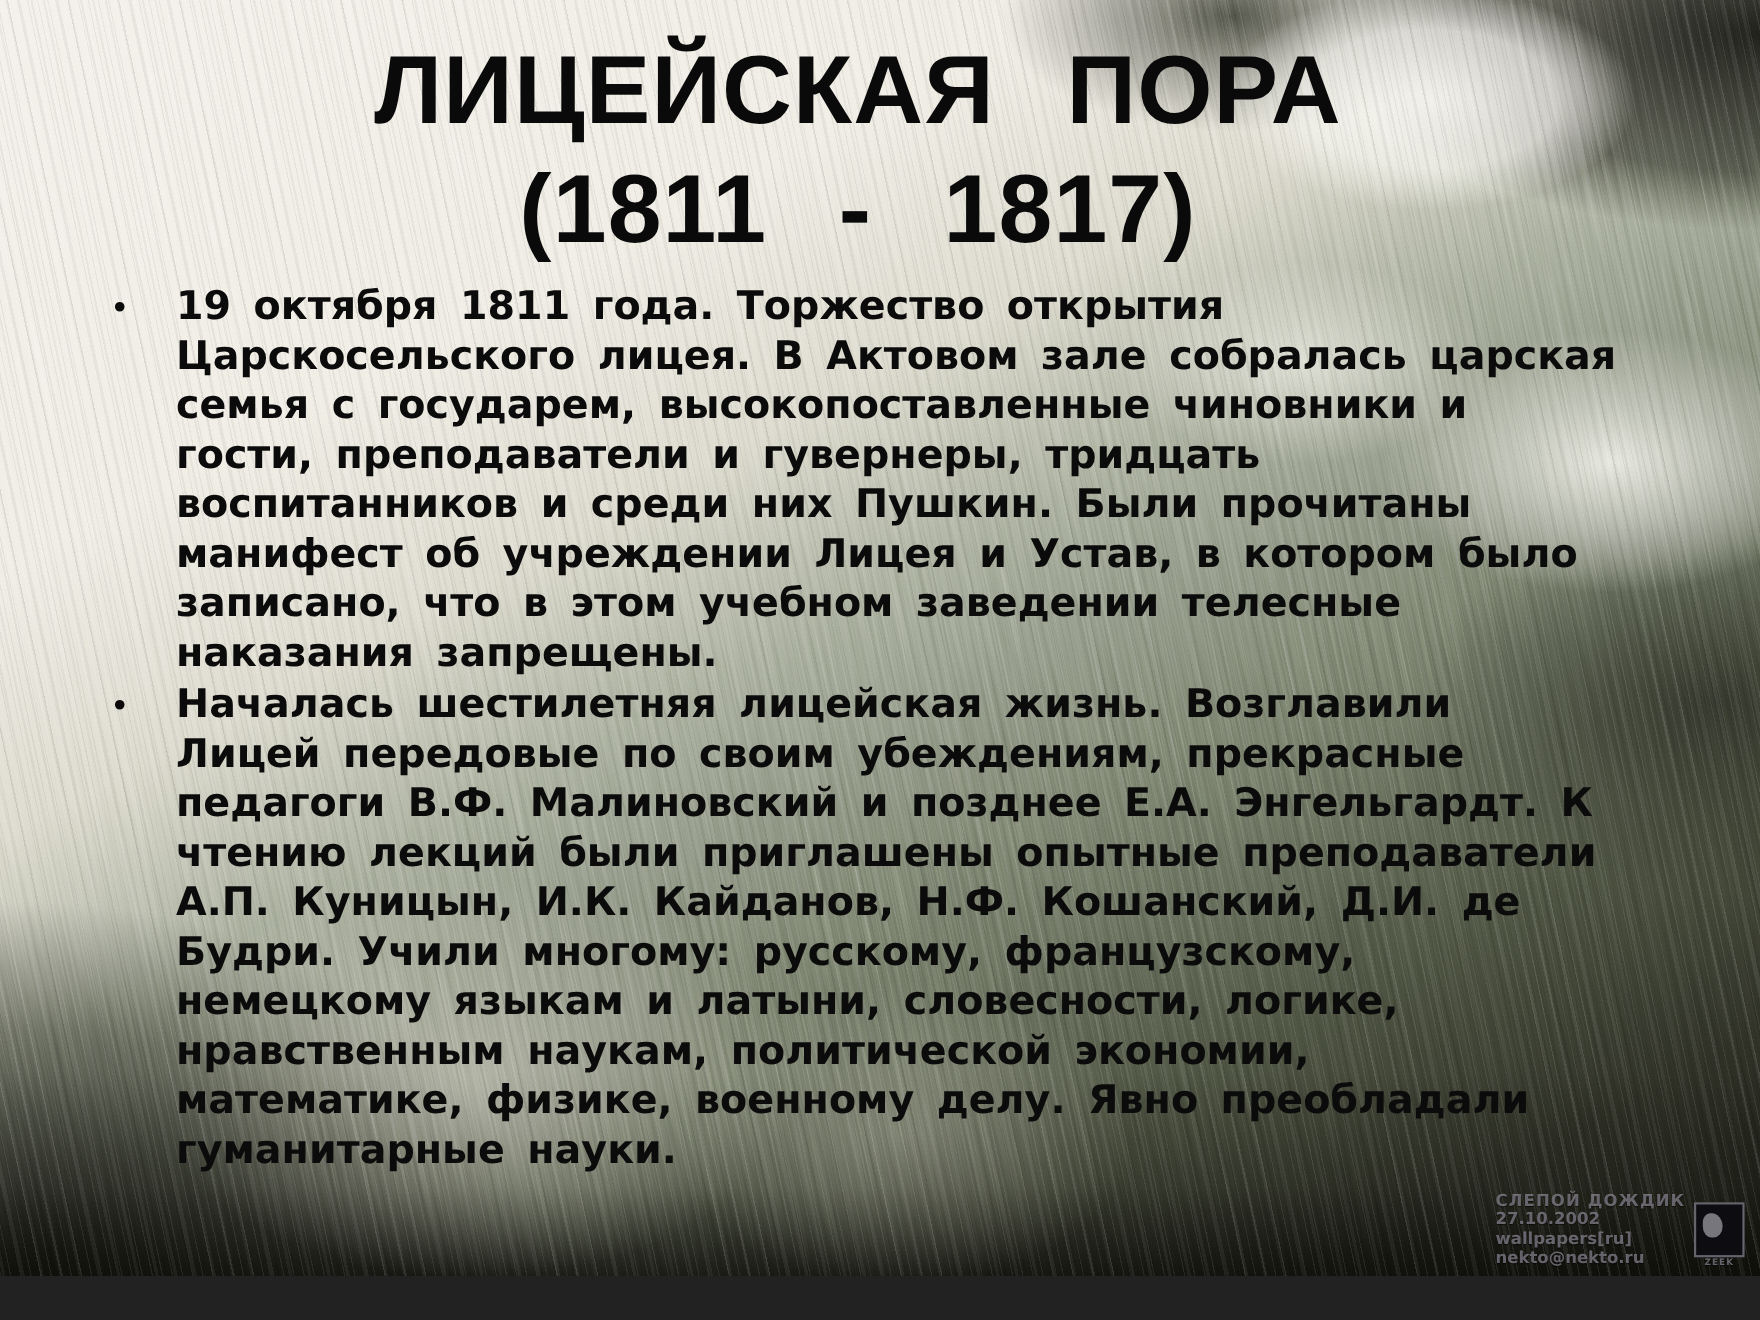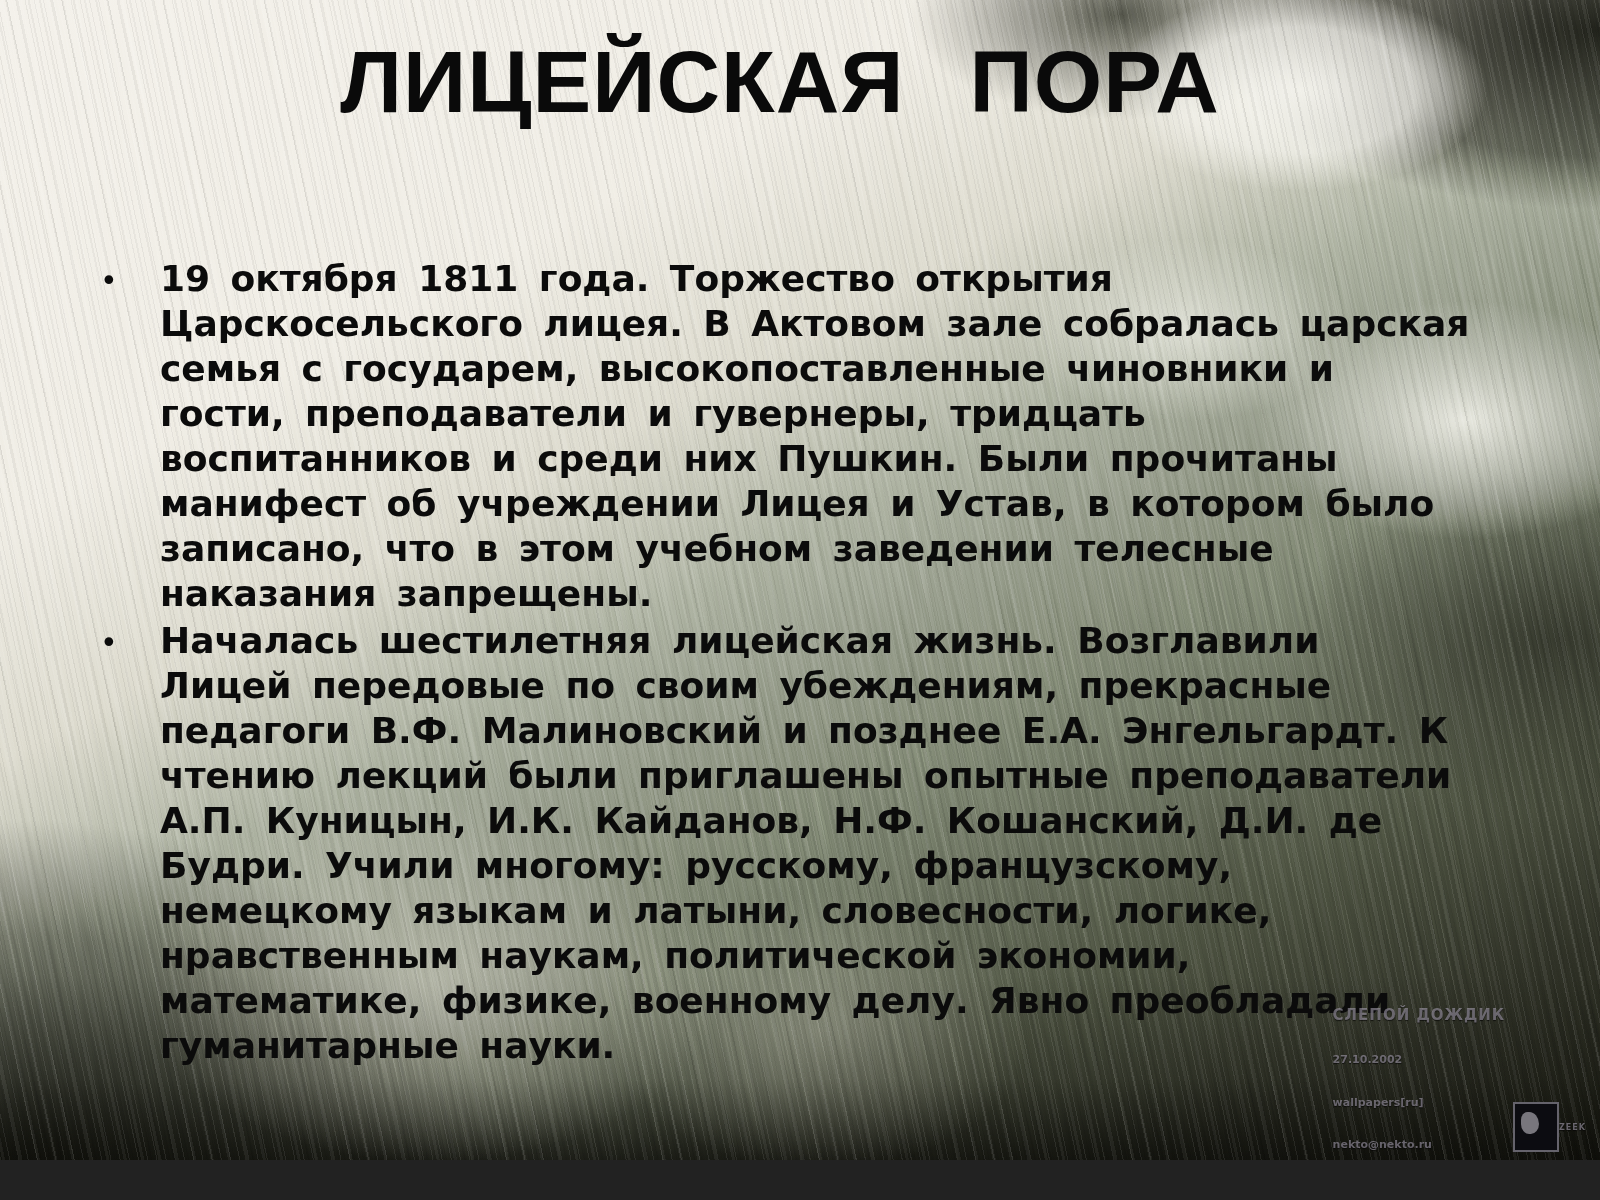--- a/index.html
+++ b/index.html
@@ -75,22 +75,22 @@
   
   .watermark {
     position:absolute; right:14px; bottom:8px;
     display:flex; align-items:flex-end; gap:8px;
     color:rgba(178,172,190,.55);
     text-shadow:0 1px 1px rgba(0,0,0,.6);
     text-align:left;
   }
   .wm-text div { line-height:1.15; }
   .wm-line1 { font-size:15px; font-weight:700; letter-spacing:1px; }
-  .wm-line2, .wm-line3, .wm-line4 { font-size:11px; font-weight:700;margin-top:30px; }
-  .wm-logo { display:flex; flex-direction:row; align-items:center; }
+  .wm-line2, .wm-line3, .wm-line4 { font-size:15px; font-weight:700; }
+  .wm-logo { display:flex; flex-direction:column; align-items:center; }
   .wm-logo-box {
     width:42px; height:46px;
     border:2px solid rgba(190,185,200,.5);
     background:#0c0c11;
     position:relative;
   }
   .wm-logo-box::after {
     content:"";
     position:absolute; left:6px; top:8px;
     width:18px; height:22px;
@@ -113,20 +113,21 @@
         <feColorMatrix type="saturate" values="0"></feColorMatrix>
       </filter>
     </defs>
     <g transform="rotate(-12 800 600)">
       <rect x="-300" y="-300" width="2200" height="1800" filter="url(#rain)"></rect>
     </g>
   </svg>
 
   <div class="title">
     <div>ЛИЦЕЙСКАЯ ПОРА</div>
+    <div>(1811 - 1817)</div>
   </div>
 
   <div class="content">
     <div class="bullet">
       <span class="marker">•</span>
       <div class="btext">19 октября 1811 года. Торжество открытия
 Царскосельского лицея. В Актовом зале собралась царская
 семья с государем, высокопоставленные чиновники и
 гости, преподаватели и гувернеры, тридцать
 воспитанников и среди них Пушкин. Были прочитаны

